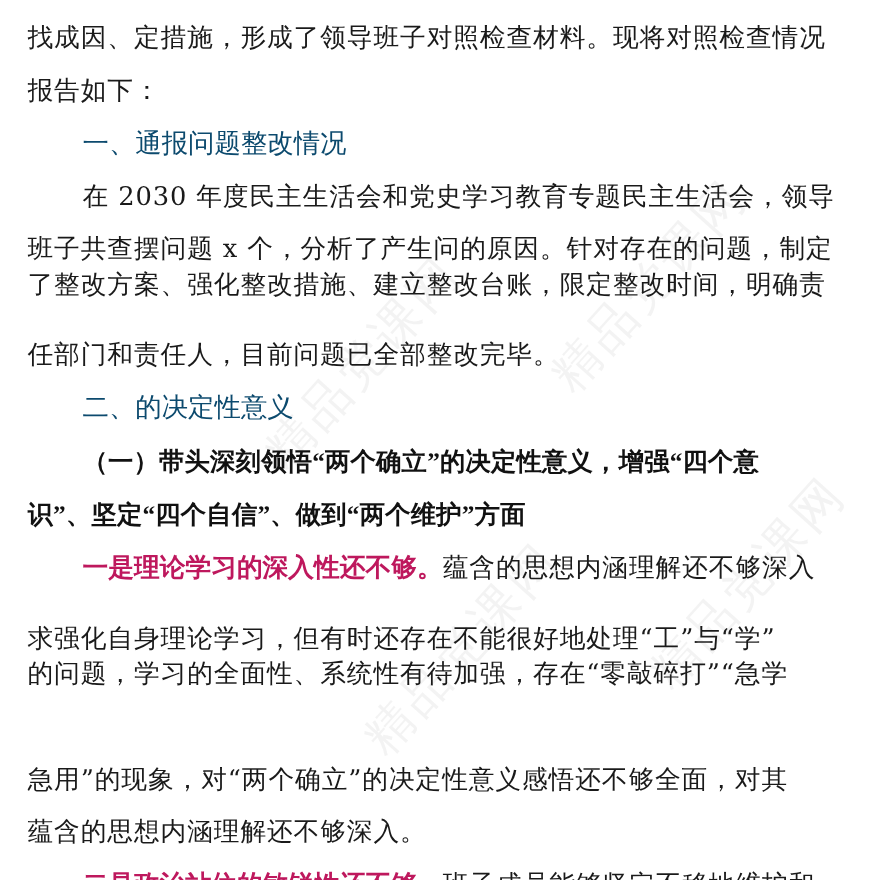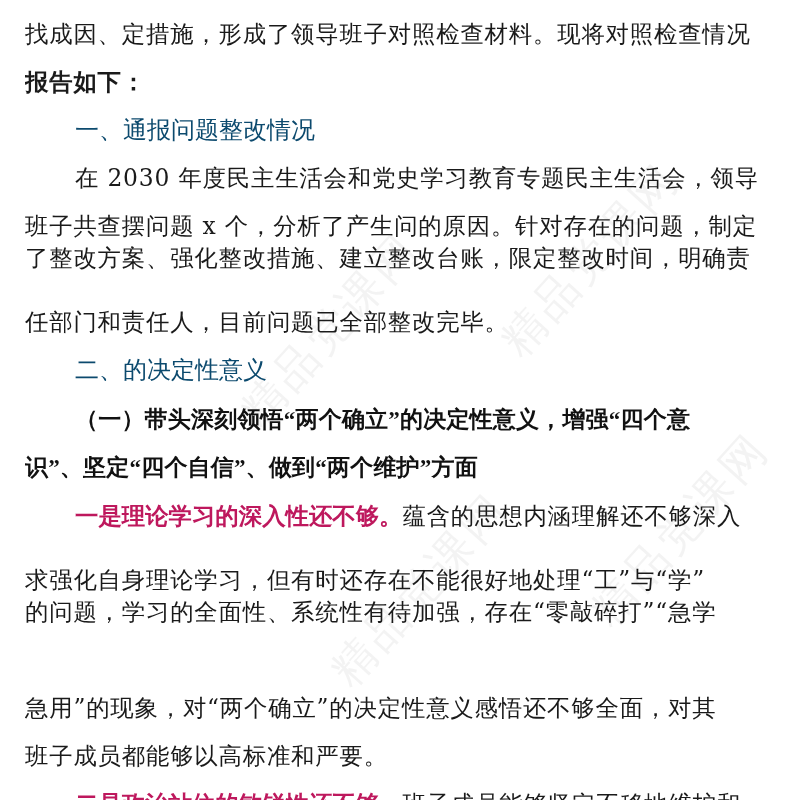--- a/index.html
+++ b/index.html
@@ -69,39 +69,39 @@
 <body>
 
 <div class="page">
 
   <div class="watermark" style="left:210px; top:300px;">精品党课网</div>
   <div class="watermark" style="left:470px; top:230px;">精品党课网</div>
   <div class="watermark" style="left:300px; top:560px;">精品党课网</div>
   <div class="watermark" style="left:560px; top:500px;">精品党课网</div>
 
   <div class="line" style="top:10px;">找成因、定措施，形成了领导班子对照检查材料。现将对照检查情况</div>
-  <div class="line" style="top:58px;font-weight:bold;">报告如下：</div>
+  <div class="line" style="top:58px;">报告如下：</div>
 
   <div class="line indent heading" style="top:106px;">一、通报问题整改情况</div>
 
   <div class="line indent" style="top:154px;">在 2030 年度民主生活会和党史学习教育专题民主生活会，领导</div>
   <div class="line" style="top:202px;">班子共查摆问题 x 个，分析了产生问的原因。针对存在的问题，制定</div>
   <div class="line" style="top:234px;">了整改方案、强化整改措施、建立整改台账，限定整改时间，明确责</div>
   <div class="line" style="top:298px;">任部门和责任人，目前问题已全部整改完毕。</div>
 
   <div class="line indent heading" style="top:346px;">二、的决定性意义</div>
 
   <div class="line indent subheading" style="top:396px;">（一）带头深刻领悟“两个确立”的决定性意义，增强“四个意</div>
   <div class="line subheading" style="top:444px;">识”、坚定“四个自信”、做到“两个维护”方面</div>
 
   <div class="line indent" style="top:492px;">
     <span class="bold-lead">一是理论学习的深入性还不够。</span><span>蕴含的思想内涵理解还不够深入</span>
   </div>
   <div class="line" style="top:556px;">求强化自身理论学习，但有时还存在不能很好地处理“工”与“学”</div>
   <div class="line" style="top:588px;">的问题，学习的全面性、系统性有待加强，存在“零敲碎打”“急学</div>
 
   <div class="line" style="top:684px;">急用”的现象，对“两个确立”的决定性意义感悟还不够全面，对其</div>
-  <div class="line" style="top:732px;">班子成员都能够以高标准和严要。</div>
+  <div class="line" style="top:732px;">蕴含的思想内涵理解还不够深入。</div>
 
   <div class="line indent" style="top:780px;">
     <span class="bold-lead">二是政治站位的敏锐性还不够。</span><span>班子成员能够坚定不移地维护和</span>
   </div>
 </div>
 
 </body></html>

